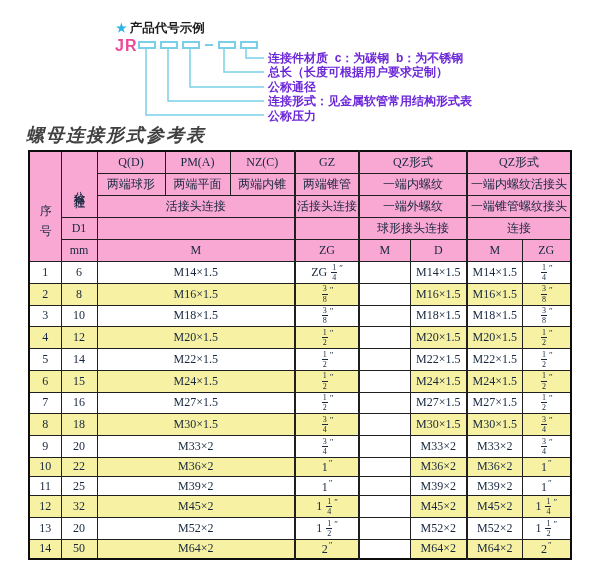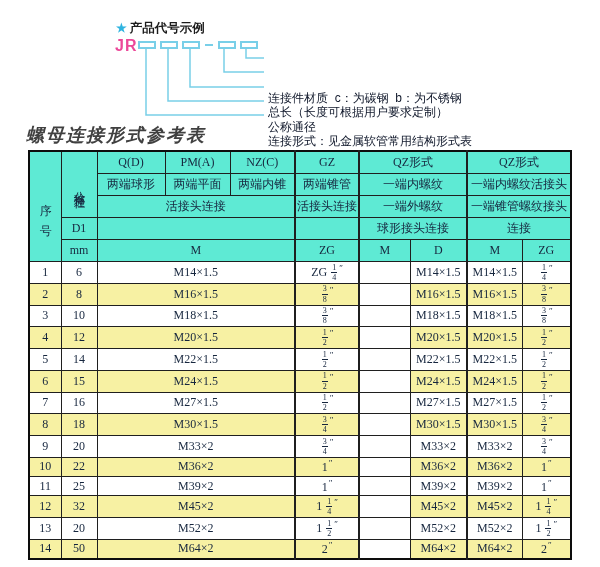--- a/index.html
+++ b/index.html
@@ -7,34 +7,34 @@
         font-family:"Liberation Sans",sans-serif;padding-left:30px;}
 
   
   .diagram-heading{position:absolute;left:116px;top:20px;font-size:12.5px;font-weight:bold;color:#1c1c1c;}
   .star{color:#2fb4e0;margin-right:3px;font-size:12px;}
   .code-prefix{position:absolute;left:115px;top:37px;font-size:16px;font-weight:bold;color:#ec4899;letter-spacing:1px;}
   .boxes{position:absolute;left:138px;top:41px;display:flex;align-items:center;gap:4px;}
   .code-box{width:14px;height:4px;border:2px solid #79cfe8;background:#fff;}
   .code-dash{width:8px;height:2px;background:#79cfe8;margin:0 1px;}
   .lines-svg{position:absolute;left:0;top:0;pointer-events:none;}
-  .labels{position:absolute;left:268px;top:51px;font-size:12px;font-weight:normal;color:#0f172a;margin-top:40px;}
+  .labels{position:absolute;left:268px;top:51px;font-size:12px;font-weight:bold;color:#6d28d9;}
   .labels div{line-height:14.4px;white-space:pre;}
 
   
   .table-title{position:absolute;left:26px;top:123px;font-family:"Liberation Serif",serif;
                font-style:italic;font-weight:bold;font-size:18px;color:#404040;letter-spacing:2px;}
 
   
   table.ref{position:absolute;left:28px;top:150px;width:542px;height:410px;
             border-collapse:collapse;table-layout:fixed;background:#fff;border:2px solid #0d0d0d;}
   table.ref th,table.ref td{border:1px solid #1f1f1f;padding:0;text-align:center;vertical-align:middle;
             color:#16263e;font-weight:normal;font-family:"Liberation Serif","DejaVu Serif",serif;
             overflow:hidden;}
-  table.ref th{background:#5eead4;font-size:12px;height:21px;}
+  table.ref th{background:#f9a8d4;font-size:12px;height:21px;}
   table.ref td{font-size:12px;}
   tr.alt td{background:#f7f1a3;}
   td.white-col{background:#ffffff !important;}
   .sec{border-left-width:2px !important;}
 
   .vtext{writing-mode:vertical-lr;text-orientation:upright;display:inline-block;}
   .vtext.seq{letter-spacing:22px;margin-bottom:-22px;font-size:12px;}
   .vtext.dn{letter-spacing:2px;margin-bottom:-2px;font-size:11.5px;}
 
   

